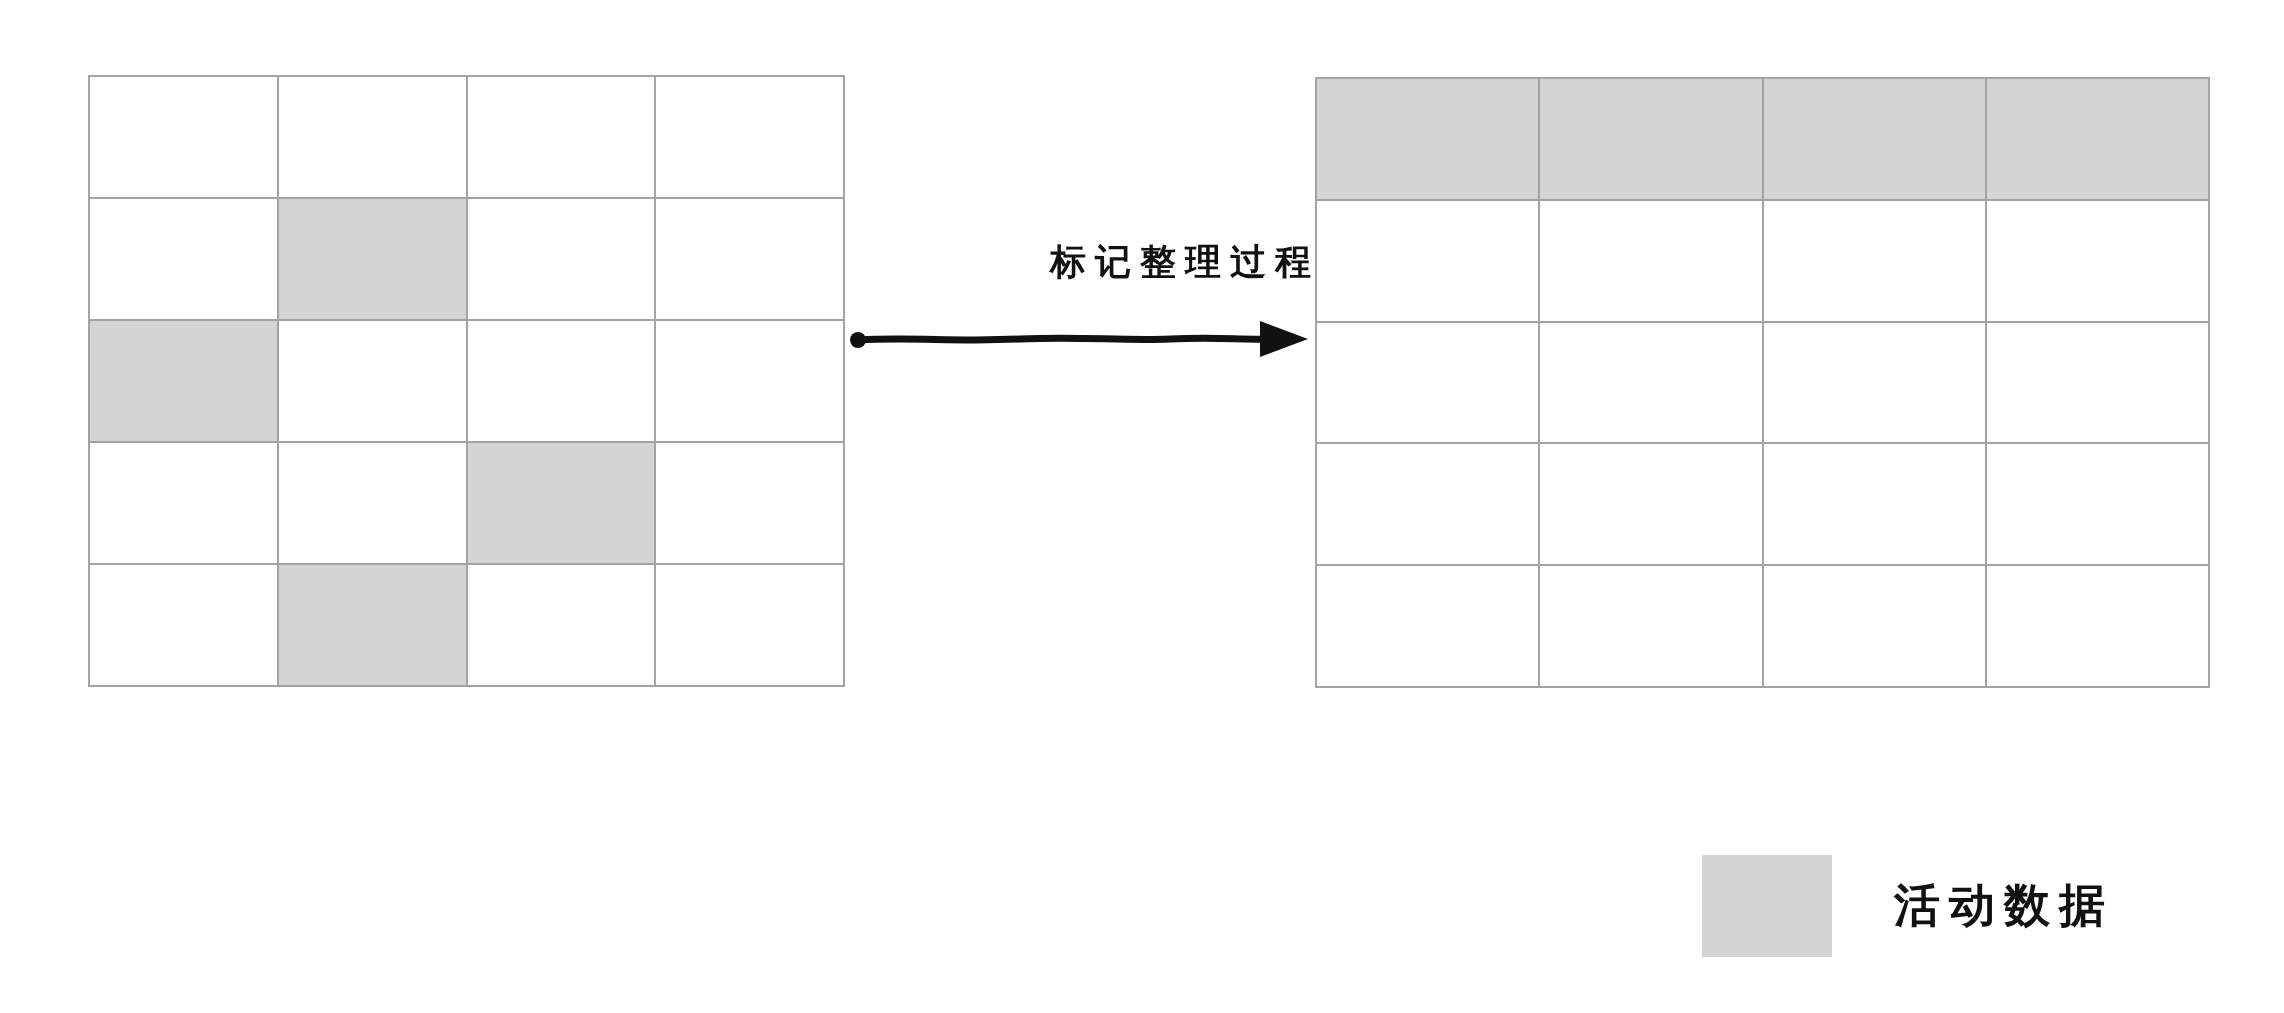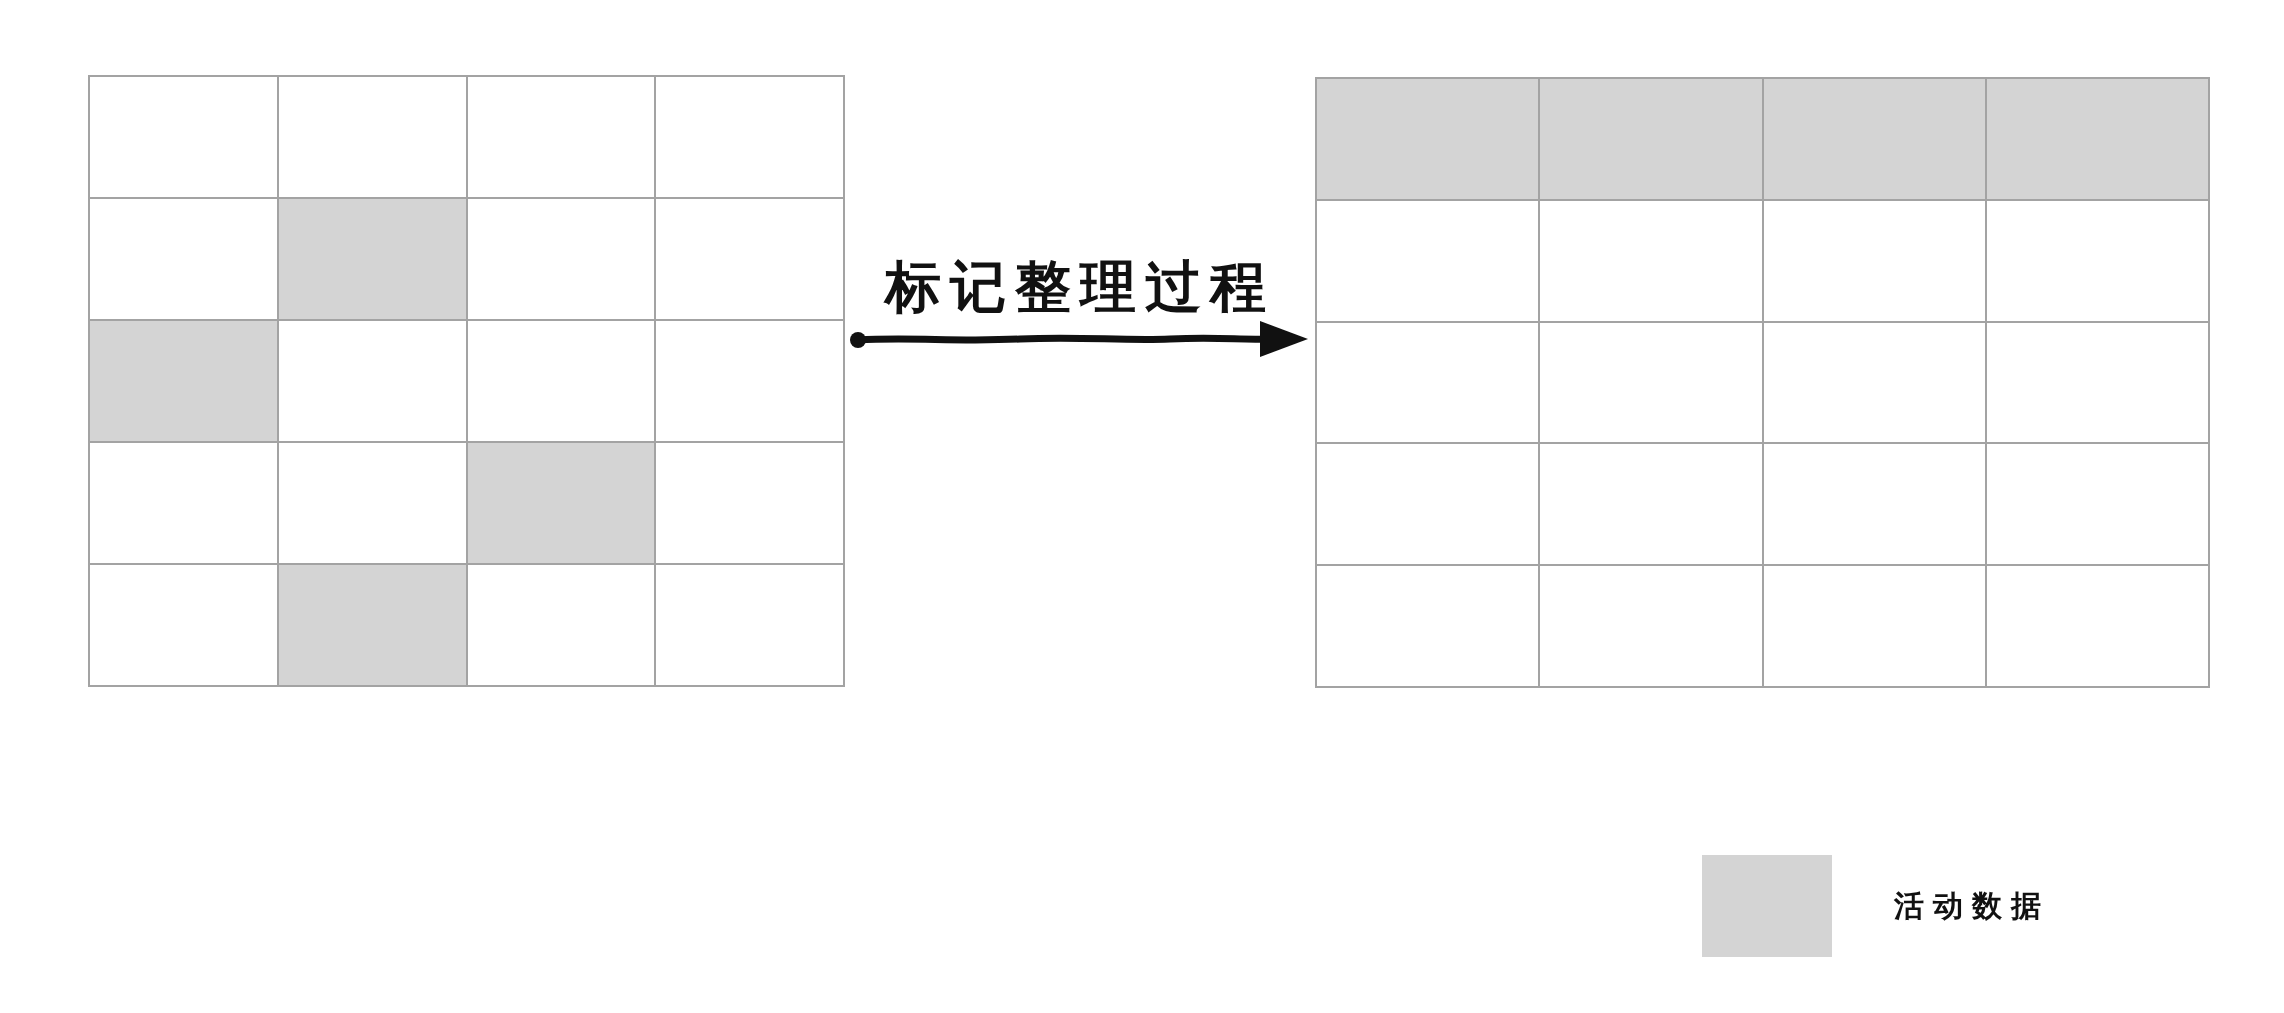--- a/index.html
+++ b/index.html
@@ -39,27 +39,26 @@
     height: 611px;
   }
   .cell { background: var(--cell-fill); }
   .cell.active { background: var(--active-fill); }
 
   .process-label {
     position: absolute;
     left: 840px;
     top: 238px;
     width: 480px;
-    text-align: center;
-    font-size: 56px;
+    text-align: right;
+    font-size: 36px;
     font-weight: 600;
     letter-spacing: 9px;
     color: var(--ink);
     white-space: nowrap;
-    margin-top: 12px;
   }
   .arrow-svg {
     position: absolute;
     left: 840px;
     top: 309px;
     width: 480px;
     height: 60px;
   }
   .legend {
     position: absolute;
@@ -69,21 +68,21 @@
     display: flex;
     align-items: center;
   }
   .legend-swatch {
     width: 130px;
     height: 102px;
     background: var(--active-fill);
   }
   .legend-label {
     margin-left: 62px;
-    font-size: 30px;
+    font-size: 46px;
     font-weight: 600;
     letter-spacing: 9px;
     color: var(--ink);
     white-space: nowrap;
   }
 </style>
 </head>
 <body>
 
 <div class="canvas" style="background: rgb(255, 255, 255);">

